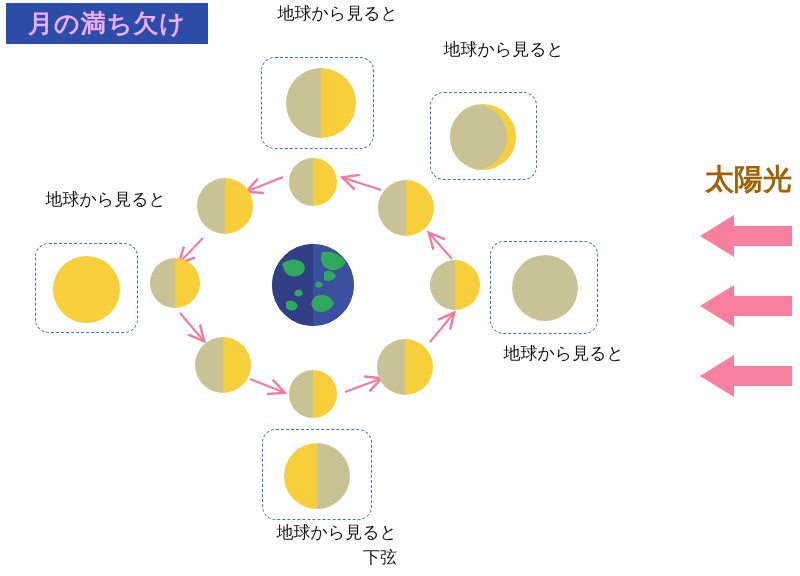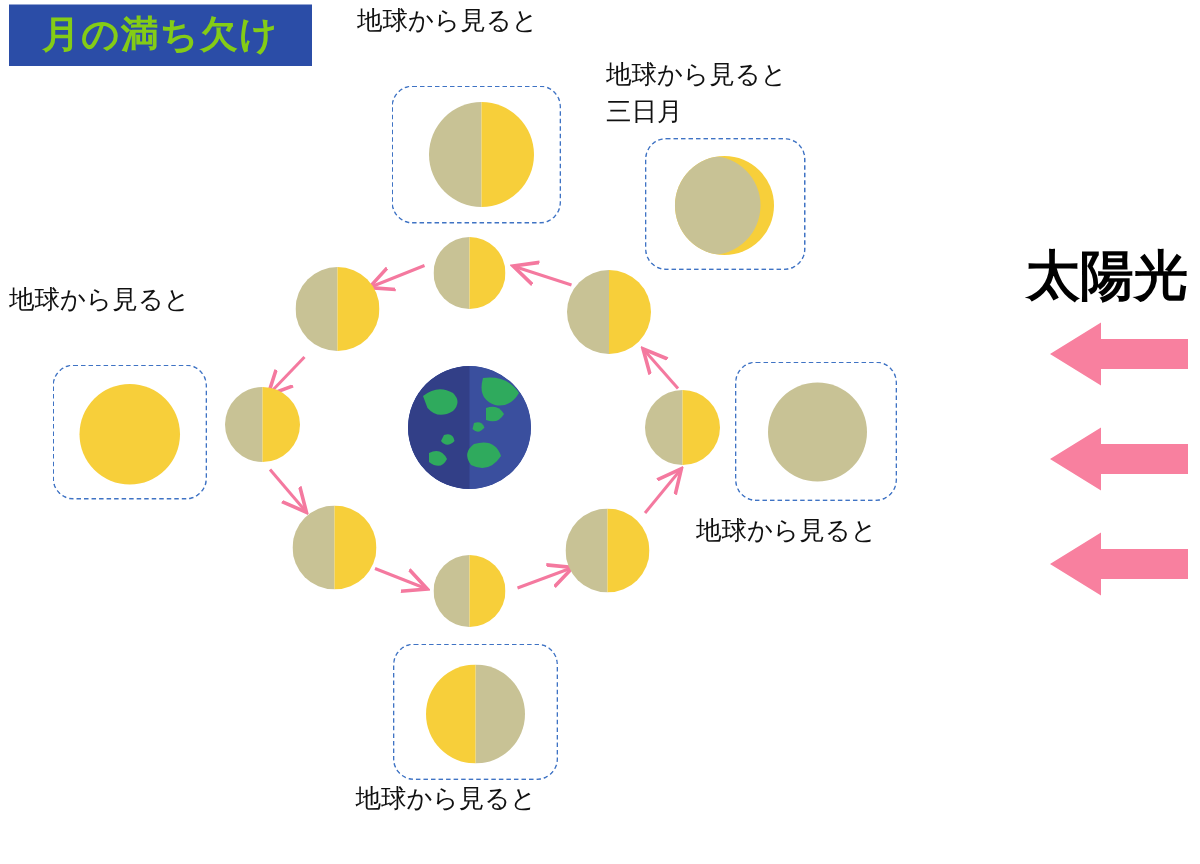--- a/index.html
+++ b/index.html
@@ -22,31 +22,31 @@
     left: 6px;
     top: 3px;
     width: 202px;
     height: 41px;
     background: #2b4da7;
     display: flex;
     align-items: center;
     justify-content: center;
   }
   #title-banner .title-text {
-    color: #84cc16;
+    color: #f0abfc;
     font-size: 25px;
     font-weight: bold;
     letter-spacing: 1px;
     line-height: 1;
   }
 
   
   .caption {
     position: absolute;
-    text-align: left;
+    text-align: right;
     font-size: 17px;
     line-height: 1.45;
     color: #111111;
     white-space: nowrap;
   }
   .caption .cap-line { display: block; }
 
   
   .callout-box {
     position: absolute;
@@ -113,23 +113,23 @@
     position: absolute;
     width: 92px;
     height: 46px;
   }
   .sun-arrow svg { display: block; }
 
   #sunlight-label {
     position: absolute;
     right: 8px;
     top: 160px;
-    font-size: 36px;
+    font-size: 29px;
     font-weight: bold;
-    color: #000000;
+    color: #a16207;
     white-space: nowrap;
     margin-left: 16px;
   }
 </style>
 </head>
 <body>
 
 <div id="title-banner">
   <span class="title-text">月の満ち欠け</span>
 </div>
@@ -213,21 +213,20 @@
   <span class="cap-line">地球から見ると</span>
 </div>
 <div class="callout-box" style="left:261px; top:57px; width:113px; height:92px;"></div>
 <div class="moon" style="left:286px; top:68px; width:70px; height:70px;">
   <span class="half-dark"></span>
   <span class="half-lit"></span>
 </div>
 
 <div class="caption" style="left:404px; top:38px; width:160px;">
   <span class="cap-line">地球から見ると</span>
-  <span class="cap-line">三日月</span>
 </div>
 <div class="callout-box" style="left:430px; top:92px; width:107px; height:88px;"></div>
 <div class="moon crescent" style="left:450px; top:104px; width:66px; height:66px;">
   <span class="shadow-disc"></span>
 </div>
 
 <div class="caption" style="left:6px; top:188px; width:160px;">
   <span class="cap-line">地球から見ると</span>
 </div>
 <div class="callout-box" style="left:35px; top:243px; width:103px; height:90px;"></div>
@@ -239,20 +238,21 @@
   <span class="cap-line">地球から見ると</span>
 </div>
 
 <div class="callout-box" style="left:262px; top:429px; width:110px; height:91px;"></div>
 <div class="moon left-lit" style="left:284px; top:443px; width:66px; height:66px;">
   <span class="half-dark"></span>
   <span class="half-lit"></span>
 </div>
 <div class="caption" style="left:237px; top:521px; width:160px;">
   <span class="cap-line">地球から見ると</span>
+  <span class="cap-line">下弦</span>
 </div>
 
 <div id="sunlight-label">太陽光</div>
 
 <div class="sun-arrow" style="left:700px; top:213px;">
   <svg width="92" height="46" viewBox="0 0 92 46" xmlns="http://www.w3.org/2000/svg">
     <path d="M0,23 L34,2 L34,13 L92,13 L92,33 L34,33 L34,44 Z M10,23 L20,19 L20,27 Z" fill="#f8809f"></path>
   </svg>
 </div>
 <div class="sun-arrow" style="left:700px; top:283px;">

